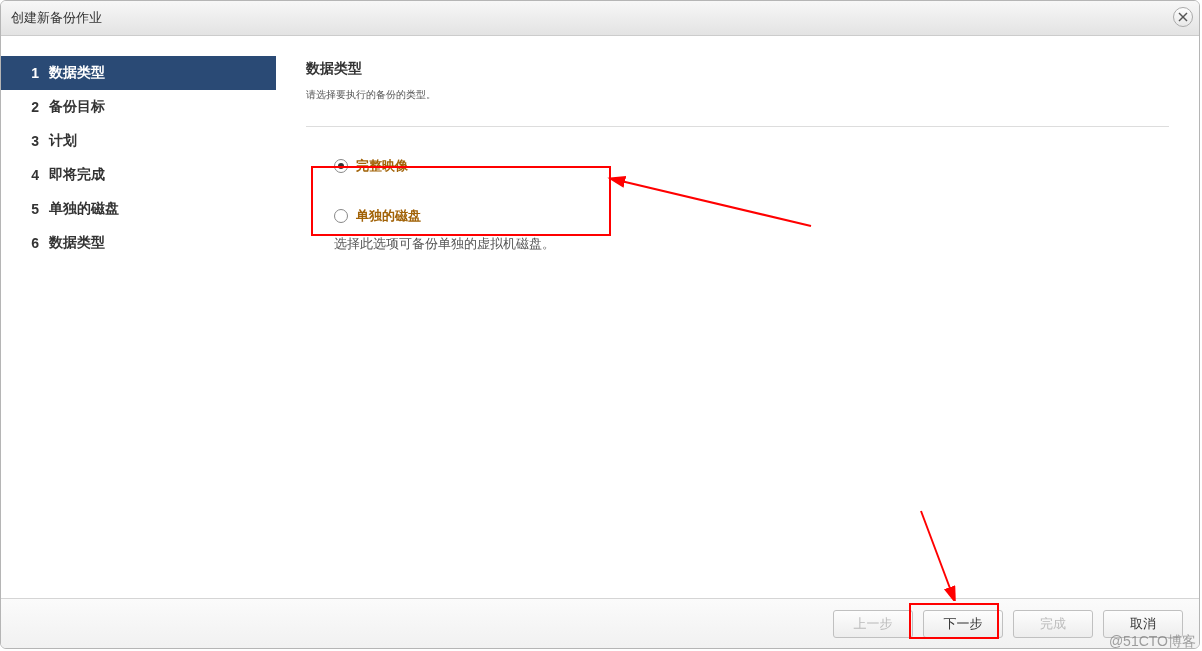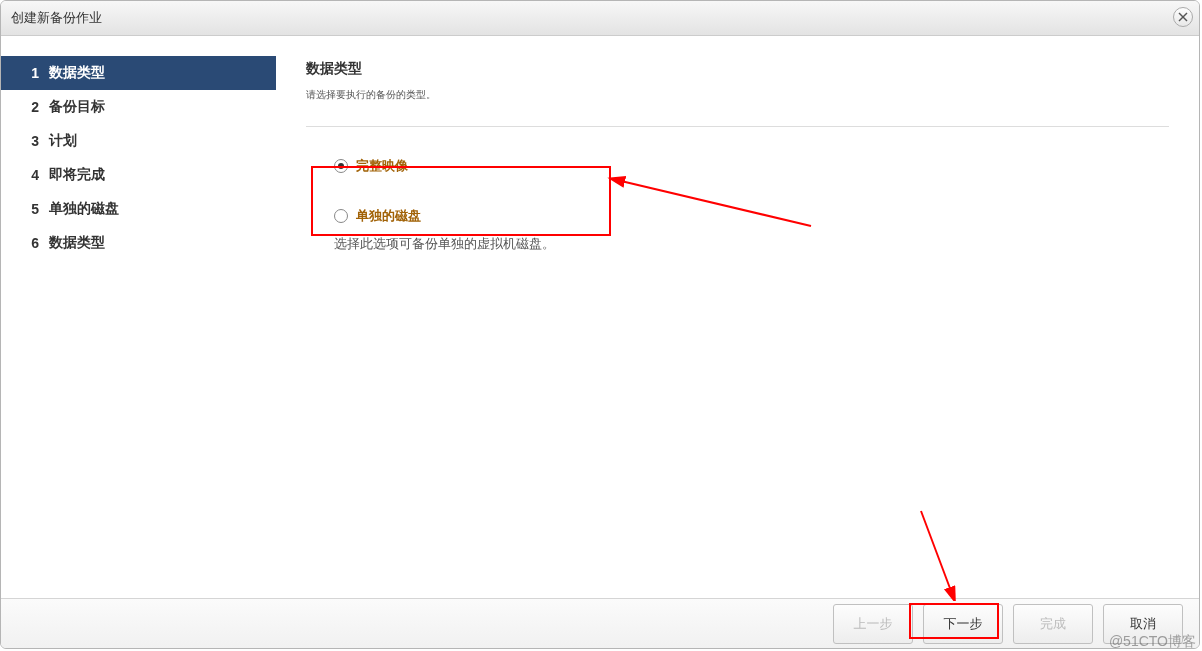--- a/index.html
+++ b/index.html
@@ -173,21 +173,21 @@
       border-top: 1px solid #d5d5d5;
       background: linear-gradient(to bottom, #fbfbfb, #f1f1f1);
       display: flex;
       justify-content: flex-end;
       align-items: center;
       padding: 0 16px;
       gap: 10px;
     }
     .btn {
       min-width: 80px;
-      height: 40px;
+      height: 28px;
       border: 1px solid #c0c0c0;
       border-radius: 3px;
       background: linear-gradient(to bottom, #fdfdfd, #ededed);
       font-size: 13px;
       color: #333;
       cursor: pointer;
       padding: 0 14px;
     }
     .btn.disabled {
       color: #bbb;

